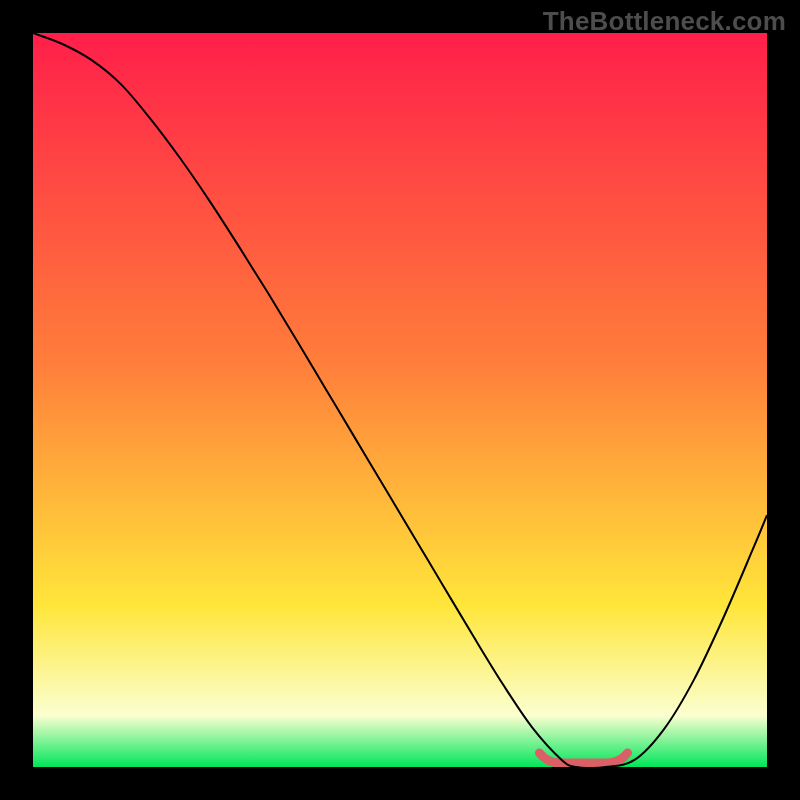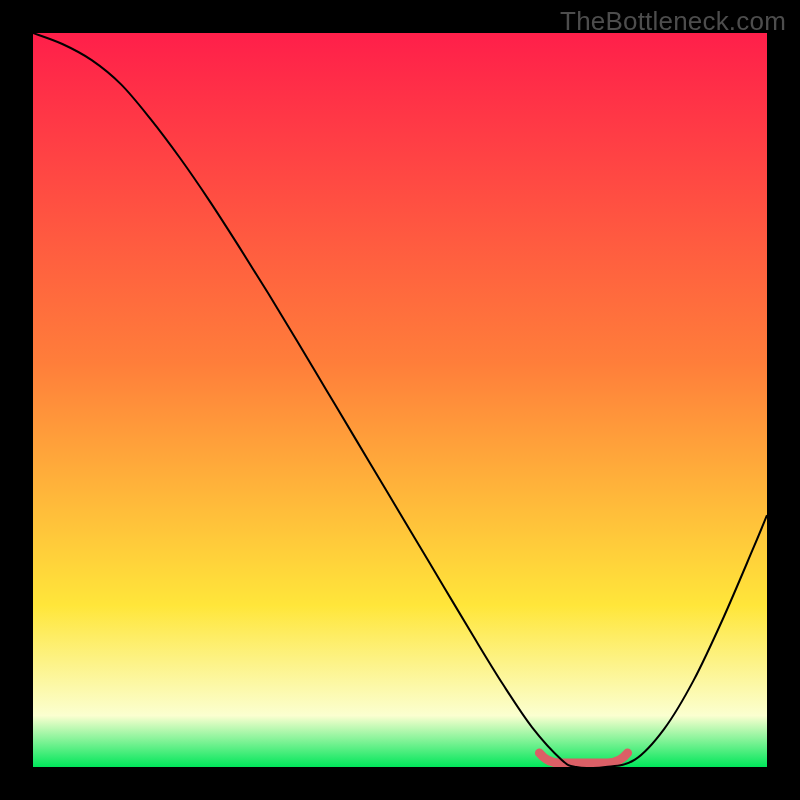--- a/index.html
+++ b/index.html
@@ -16,21 +16,21 @@
     width: 800px;
     height: 800px;
     background: #000;
   }
   .watermark {
     position: absolute;
     top: 6px;
     right: 14px;
     color: #4d4d4d;
     font-size: 26px;
-    font-weight: 400;
+    font-weight: 700;
     font-family: Arial, Helvetica, sans-serif;
     letter-spacing: 0.2px;
     z-index: 10;
   }
   svg {
     display: block;
   }
 </style>
 </head>
 <body>

